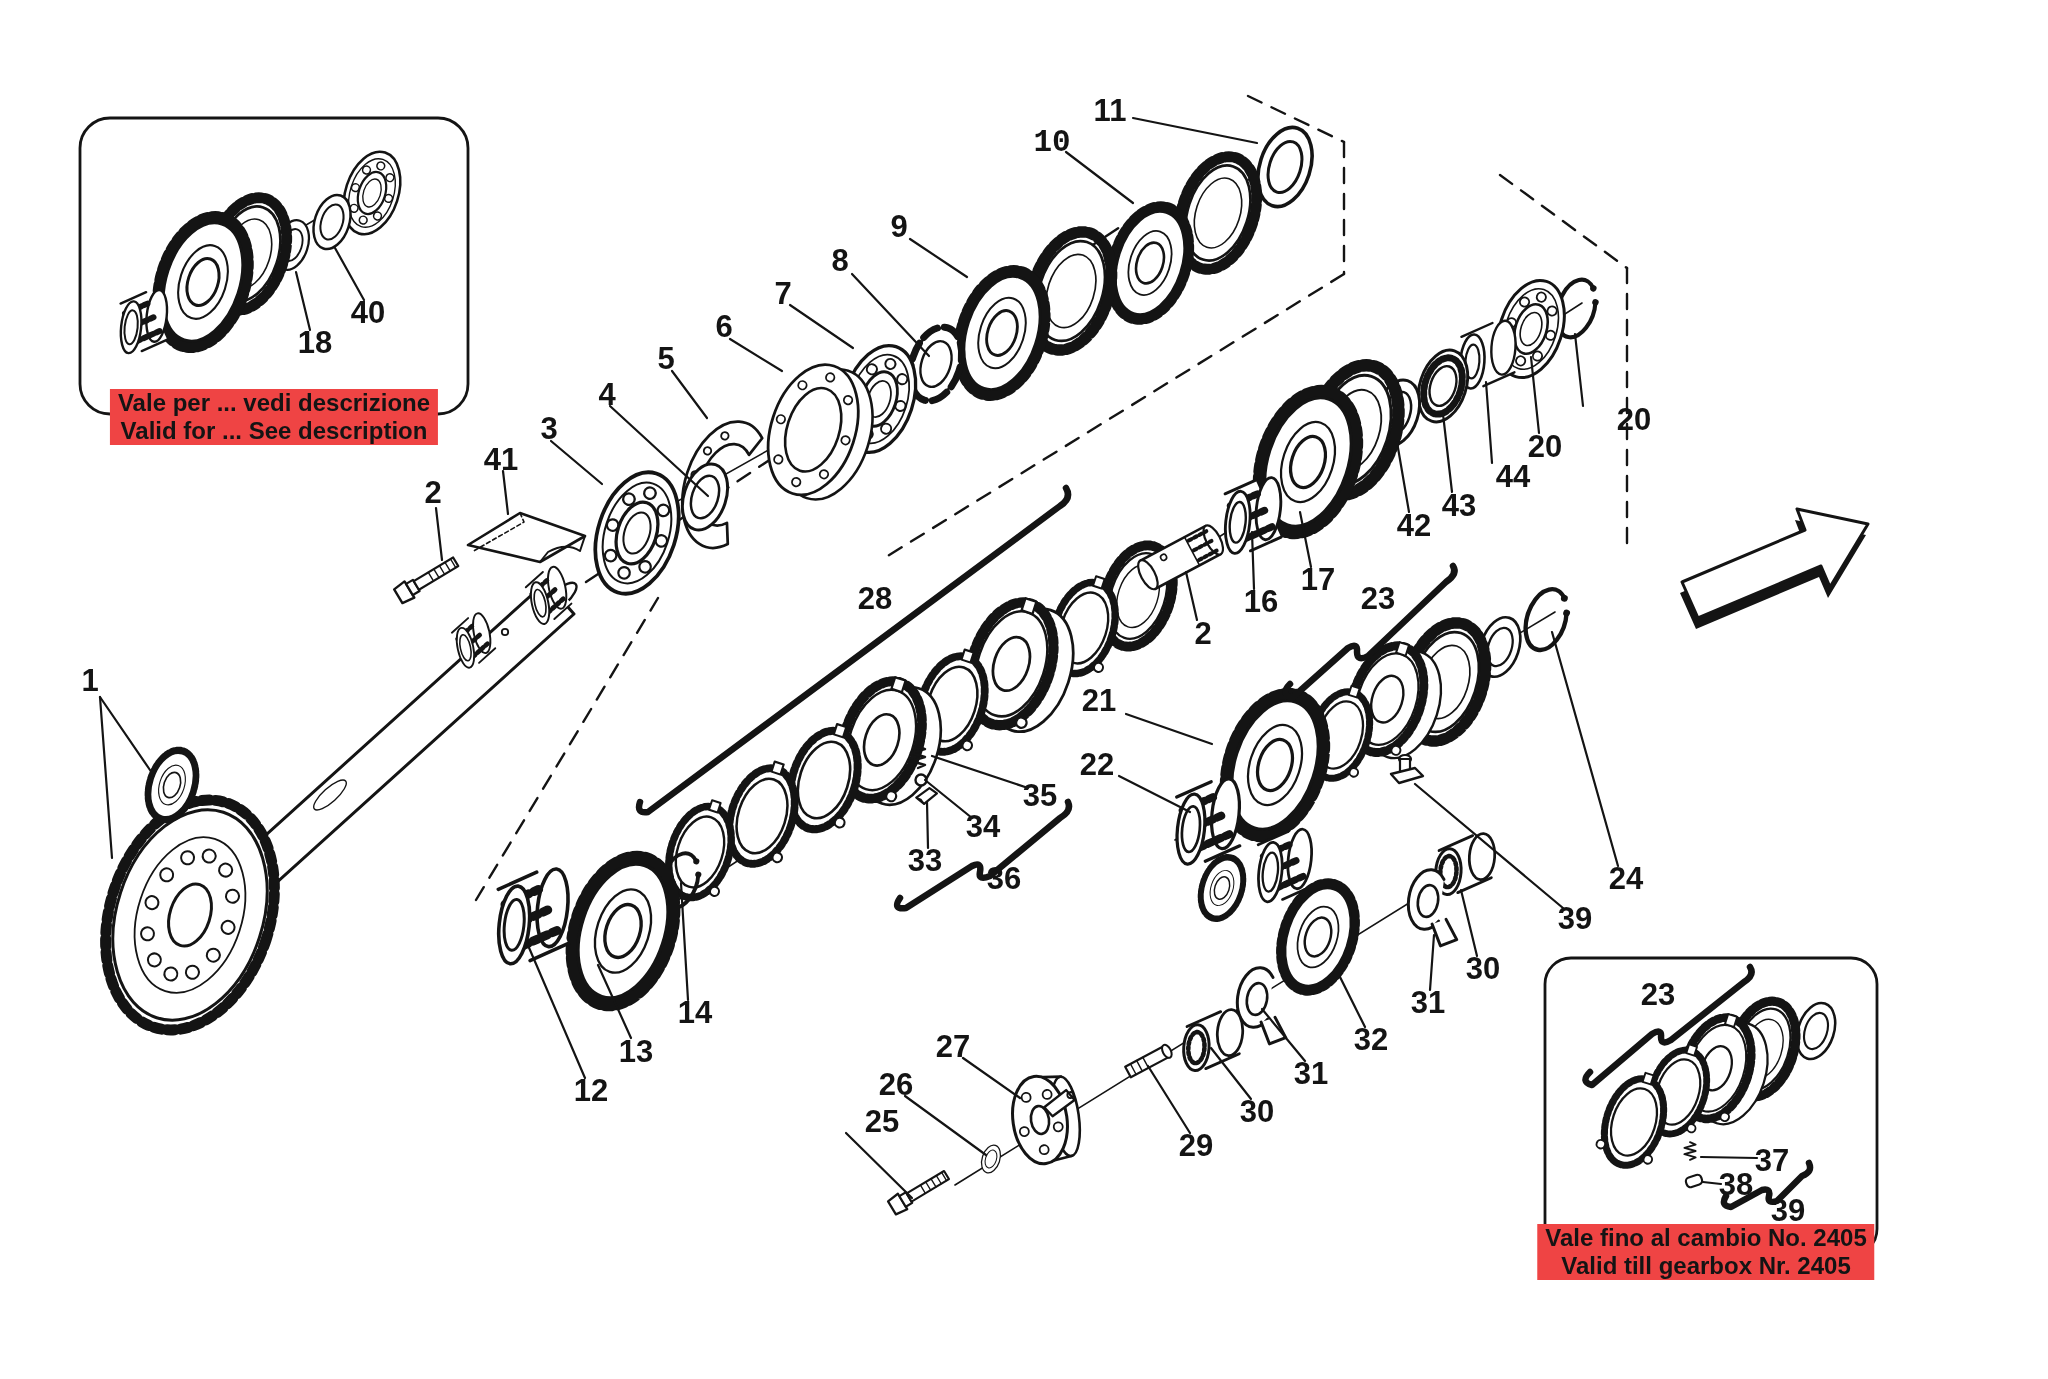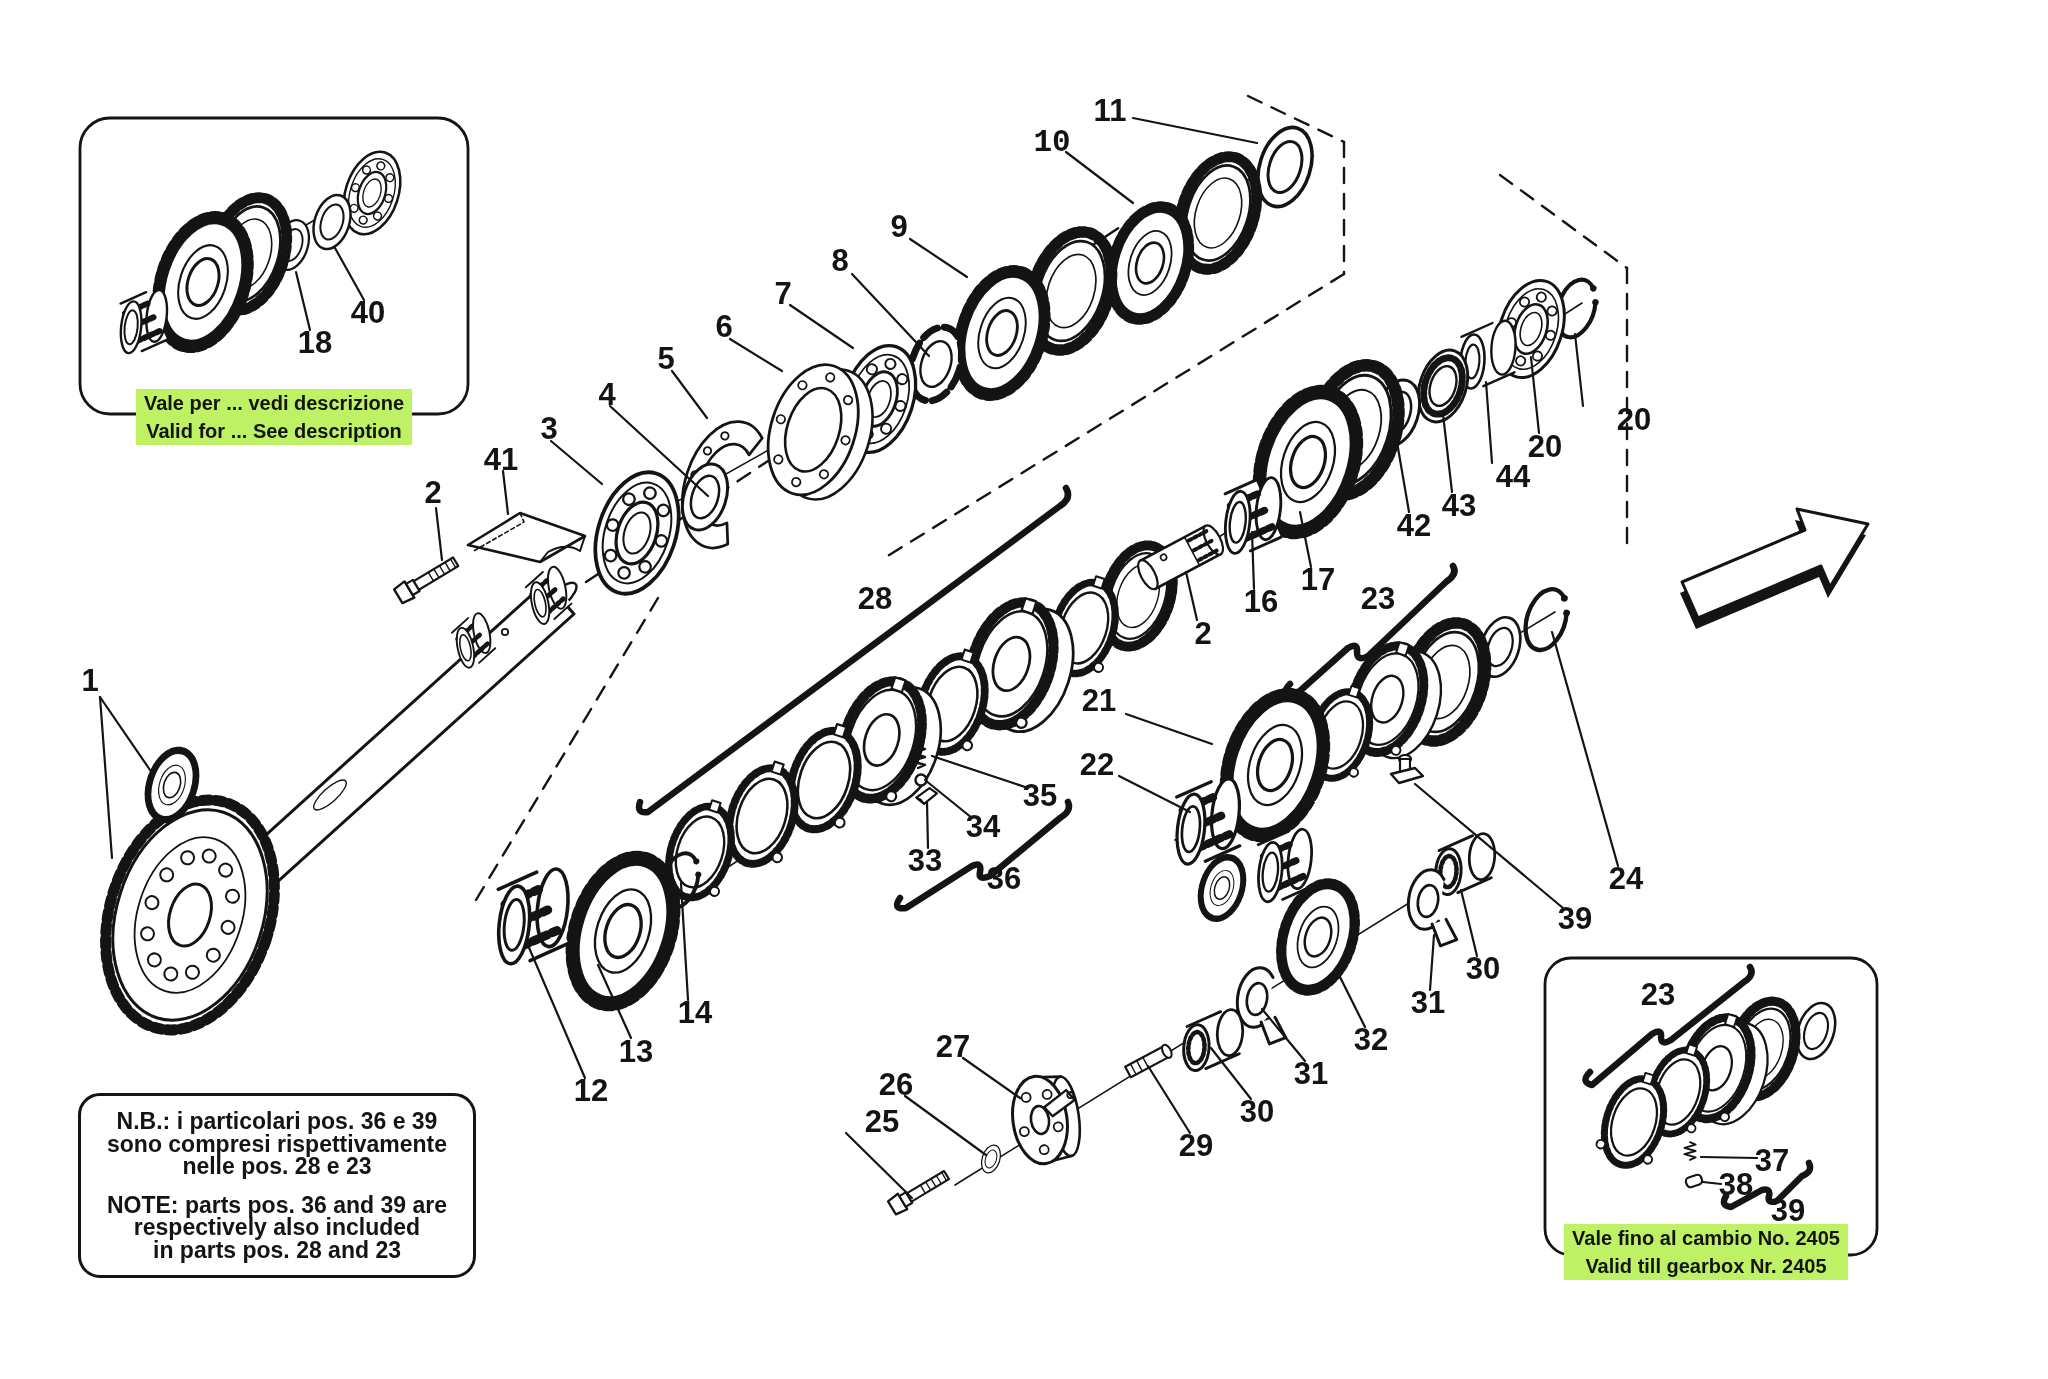--- a/index.html
+++ b/index.html
@@ -4,21 +4,21 @@
 <style>
   html,body{margin:0;padding:0;background:#fff;}
   body{width:2048px;height:1379px;position:relative;overflow:hidden;
        font-family:"Liberation Sans",sans-serif;color:#141414;}
   #stage{position:absolute;inset:0;}
   svg{position:absolute;left:0;top:0;}
   .callout{position:absolute;transform:translate(-50%,-50%);
            font-weight:bold;font-size:31px;line-height:1;color:#141414;
            white-space:nowrap;}
   .inset-caption{position:absolute;transform:translateX(-50%);text-align:center;
-           font-weight:bold;font-size:20px;line-height:28px;background:#bef264;
+           font-weight:bold;font-size:24px;line-height:28px;background:#ef4444;
            padding:0 8px;}
   .note-box{position:absolute;left:78px;top:1093px;width:398px;height:185px;
            border:3px solid #141414;border-radius:22px;box-sizing:border-box;
            display:flex;flex-direction:column;justify-content:center;
            text-align:center;font-weight:bold;font-size:23px;line-height:22.5px;}
   .note-gap{height:16px;}
 </style>
 </head>
 <body>
 
@@ -457,23 +457,14 @@
 <div class="inset-caption" style="left:274px;top:389px;">
   <div>Vale per ... vedi descrizione</div>
   <div>Valid for ... See description</div>
 </div>
 
 <div class="inset-caption" style="left:1706px;top:1224px;">
   <div>Vale fino al cambio No. 2405</div>
   <div>Valid till gearbox Nr. 2405</div>
 </div>
 
-<div class="note-box">
-  <div>N.B.: i particolari pos. 36 e 39</div>
-  <div>sono compresi rispettivamente</div>
-  <div>nelle pos. 28 e 23</div>
-  <div class="note-gap"></div>
-  <div>NOTE: parts pos. 36 and 39 are</div>
-  <div>respectively also included</div>
-  <div>in parts pos. 28 and 23</div>
+
 </div>
 
-</div>
-
 </body></html>

